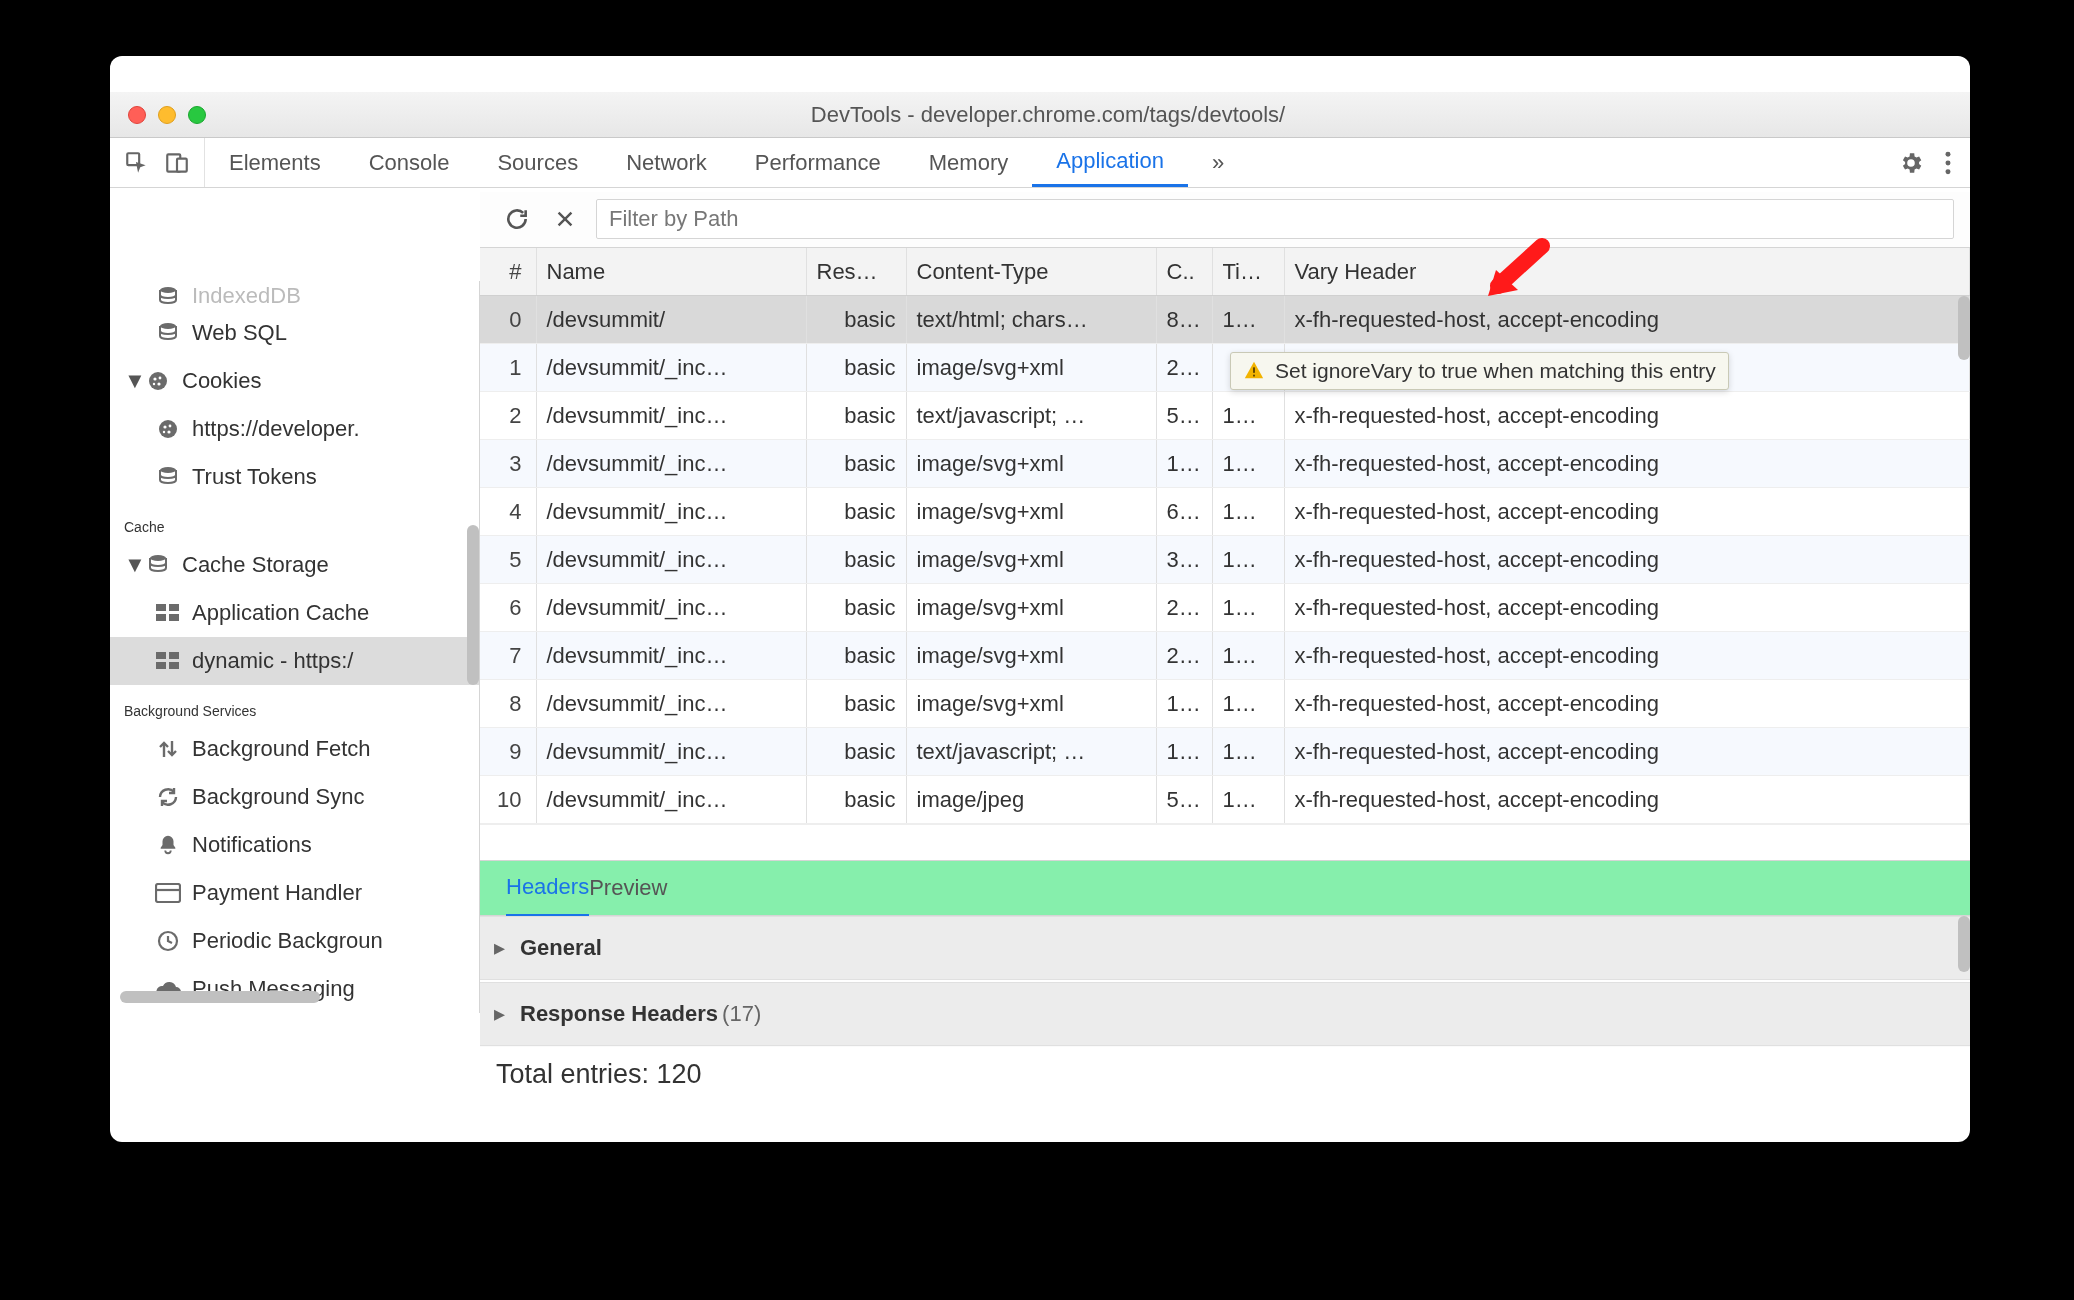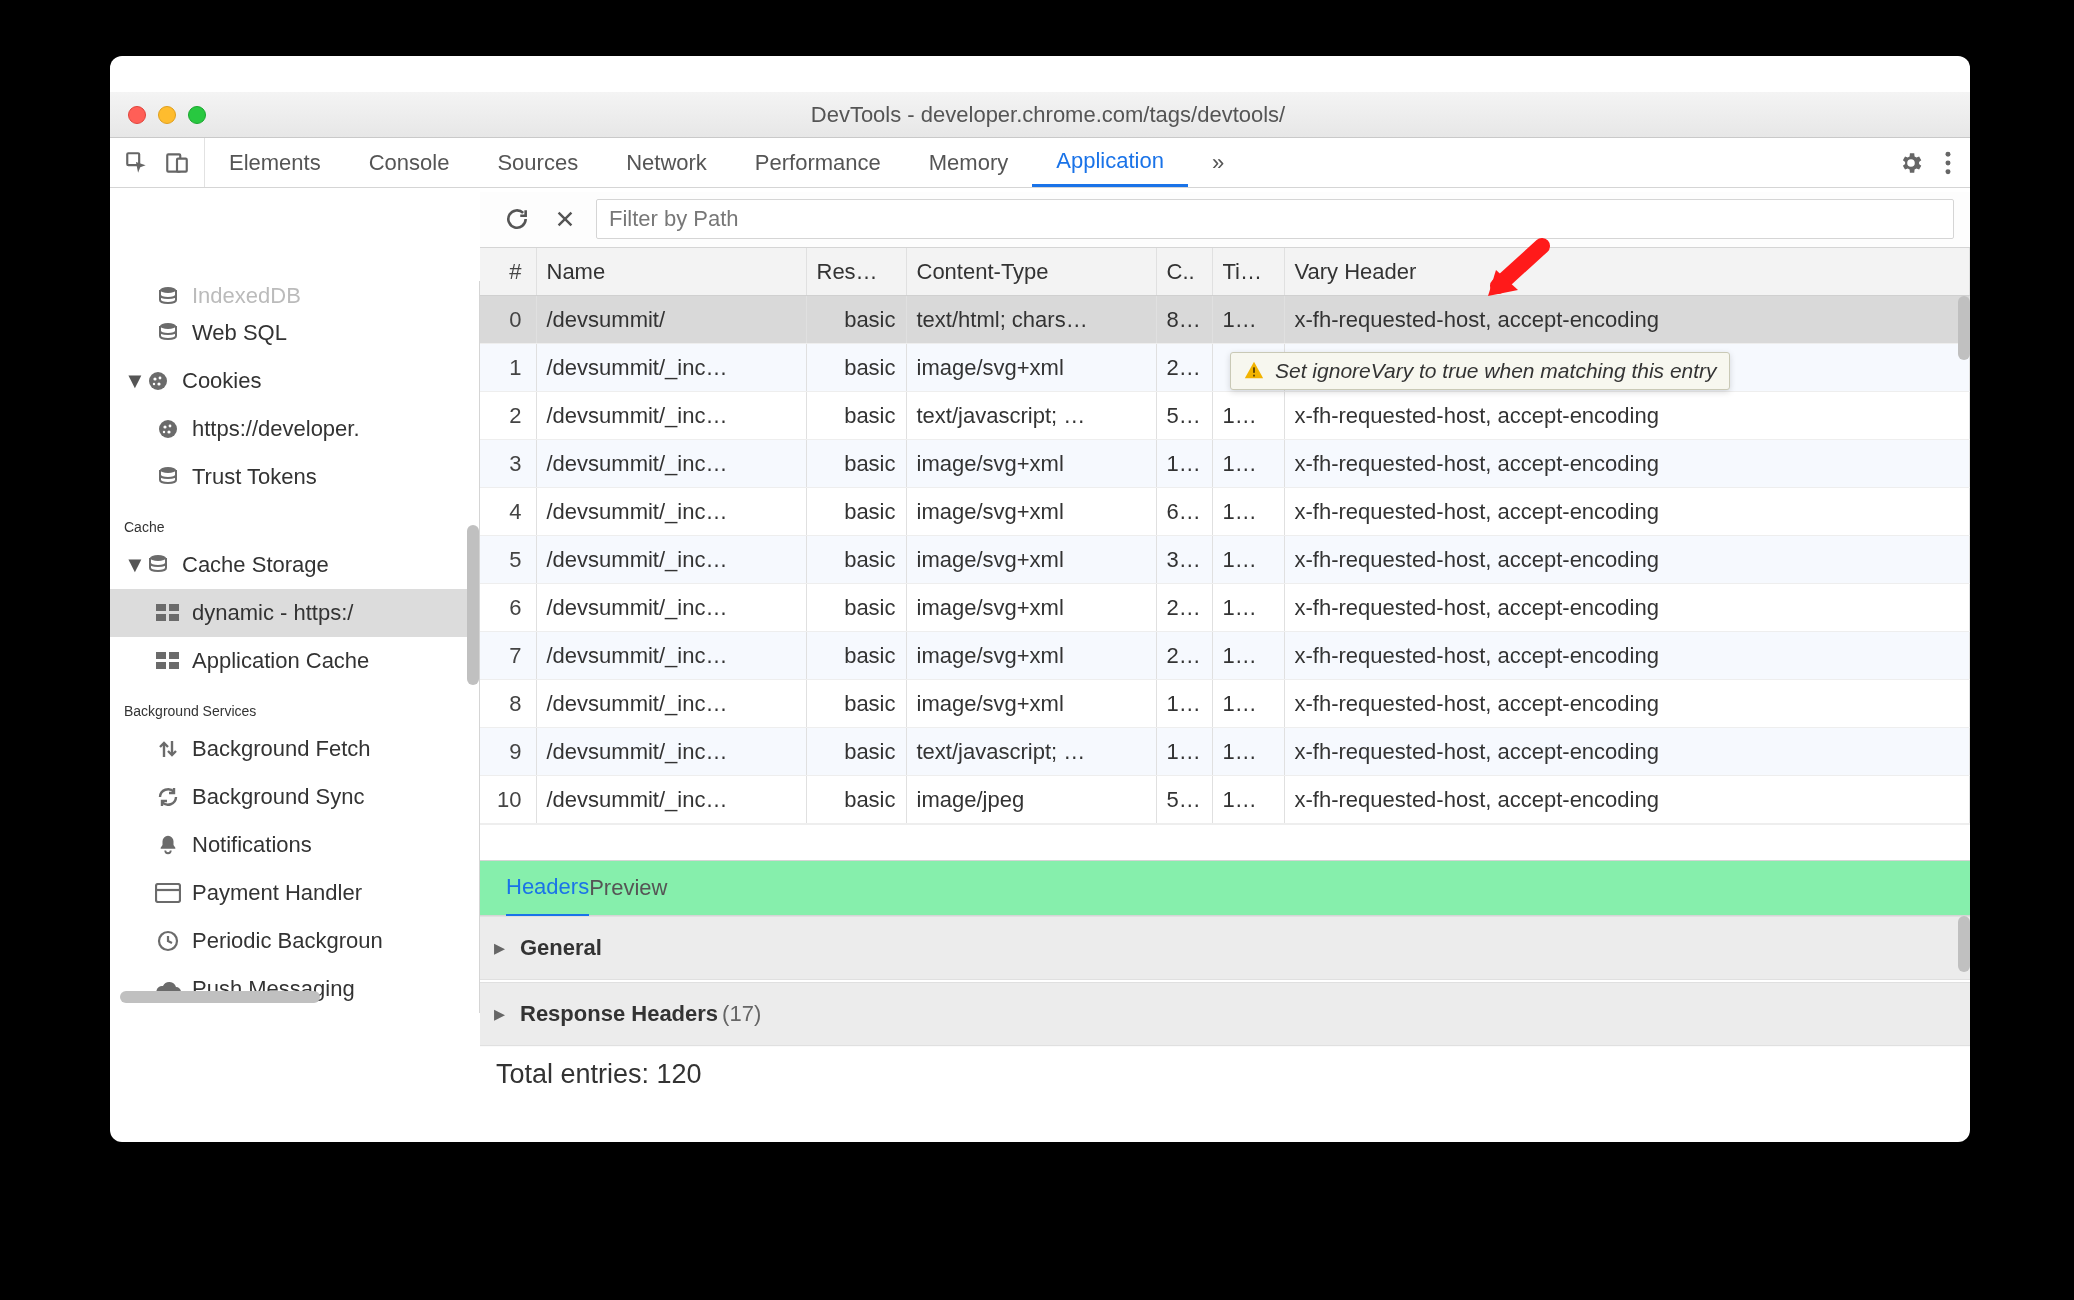--- a/index.html
+++ b/index.html
@@ -202,41 +202,41 @@
             <span class="arrow">▼</span>
             <span class="ic">
               <svg width="24" height="24" viewBox="0 0 24 24" fill="#6b6b6b">
                 <ellipse cx="12" cy="5" rx="8" ry="3"></ellipse>
                 <path d="M4 5v5c0 1.7 3.6 3 8 3s8-1.3 8-3V5" fill="none" stroke="#6b6b6b" stroke-width="2"></path>
                 <path d="M4 10v5c0 1.7 3.6 3 8 3s8-1.3 8-3v-5" fill="none" stroke="#6b6b6b" stroke-width="2"></path>
               </svg>
             </span>
             <span>Cache Storage</span>
           </div>
-          <div class="sb-row d1 selected">
+          <div class="sb-row d1">
             <span class="ic">
               <svg width="24" height="18" viewBox="0 0 24 18" fill="#6b6b6b">
                 <rect x="0" y="0" width="10" height="7"></rect>
                 <rect x="13" y="0" width="10" height="7"></rect>
                 <rect x="0" y="10" width="10" height="7"></rect>
                 <rect x="13" y="10" width="10" height="7"></rect>
               </svg>
             </span>
-            <span>dynamic - https:/</span>
-          </div>
-          <div class="sb-row d1">
+            <span>Application Cache</span>
+          </div>
+          <div class="sb-row d1 selected">
             <span class="ic">
               <svg width="24" height="18" viewBox="0 0 24 18" fill="#6b6b6b">
                 <rect x="0" y="0" width="10" height="7"></rect>
                 <rect x="13" y="0" width="10" height="7"></rect>
                 <rect x="0" y="10" width="10" height="7"></rect>
                 <rect x="13" y="10" width="10" height="7"></rect>
               </svg>
             </span>
-            <span>Application Cache</span>
+            <span>dynamic - https:/</span>
           </div>
           <div class="sb-header">Background Services</div>
           <div class="sb-row d1">
             <span class="ic">
               <svg width="24" height="24" viewBox="0 0 24 24" fill="none" stroke="#6b6b6b" stroke-width="2.4">
                 <path d="M8 20V6"></path>
                 <path d="M4 10l4-4 4 4"></path>
                 <path d="M16 4v14"></path>
                 <path d="M12 14l4 4 4-4"></path>
               </svg>
@@ -453,21 +453,21 @@
         <div style="height:2px;background:#fff"></div>
         <div class="dsec">
           <span class="tri">▸</span>
           <span>Response Headers</span>
           <span class="count">(17)</span>
         </div>
         <div class="dfoot">Total entries: 120</div>
         <div class="d-vscroll"></div>
       </div>
 
-      <div class="tooltip" style="top:160px; left:750px;font-style:italic;">
+      <div class="tooltip" style="top:160px; left:750px;">
         <span class="warn">
           <svg width="22" height="22" viewBox="0 0 24 24">
               <path fill="#f2b300" d="M12 2 L22 20 H2 Z"></path>
               <rect x="11" y="8" width="2" height="6" fill="#5a4200"></rect>
               <rect x="11" y="16" width="2" height="2" fill="#5a4200"></rect>
             </svg>
         </span>
         <span>Set ignoreVary to true when matching this entry</span>
       </div>
 

